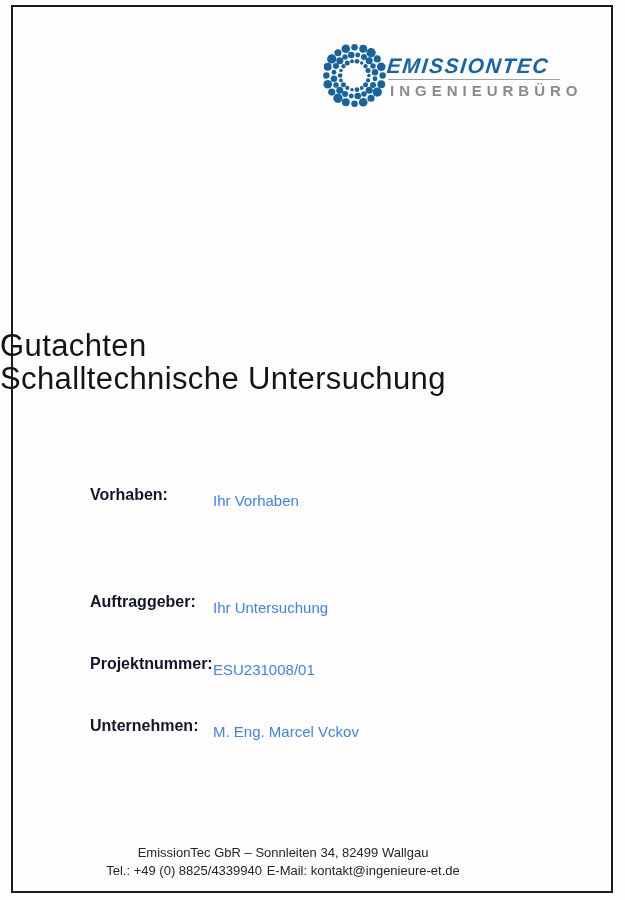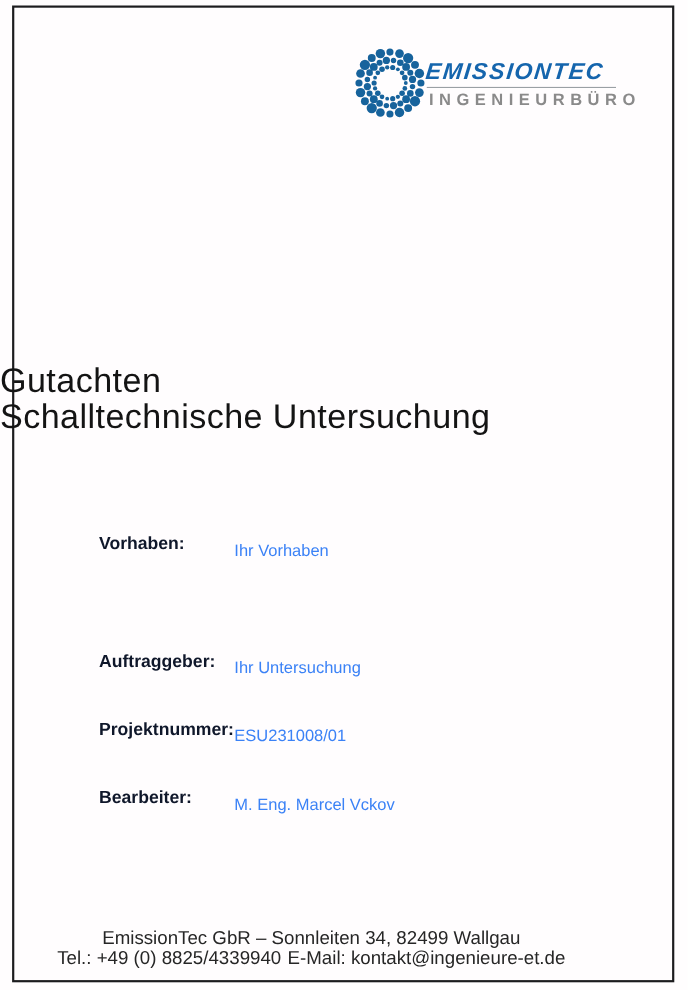--- a/index.html
+++ b/index.html
@@ -70,21 +70,21 @@
     white-space: nowrap;
   }
   .field-vorhaben      { top: 486px; }
   .field-auftraggeber  { top: 593px; }
   .field-projektnummer { top: 655px; }
   .field-bearbeiter    { top: 717px; }
   
   .page-footer {
     position: absolute; left: 0; top: 844px; width: 566px;
     text-align: center;
-    font-size: 17px; line-height: 17.5px;
+    font-size: 13px; line-height: 17.5px;
     color: #262626;
   }
   .page-footer .tel   { }
   .page-footer .email { margin-left: 1px; }
 </style>
 </head>
 <body>
 
 <div class="page">
 
@@ -174,21 +174,21 @@
     <div class="flabel">Auftraggeber:</div>
     <div class="fvalue">Ihr Untersuchung</div>
   </div>
 
   <div class="field field-projektnummer">
     <div class="flabel">Projektnummer:</div>
     <div class="fvalue">ESU231008/01</div>
   </div>
 
   <div class="field field-bearbeiter">
-    <div class="flabel">Bearbeiter:</div>
+    <div class="flabel">Unternehmen:</div>
     <div class="fvalue">
       <div>M. Eng. Marcel Vckov</div>
     </div>
   </div>
 
   <div class="page-footer">
     <div>EmissionTec GbR – Sonnleiten 34, 82499 Wallgau</div>
     <div>
       <span class="tel">Tel.: +49 (0) 8825/4339940</span>
       <span class="email">E-Mail: kontakt@ingenieure-et.de</span>

